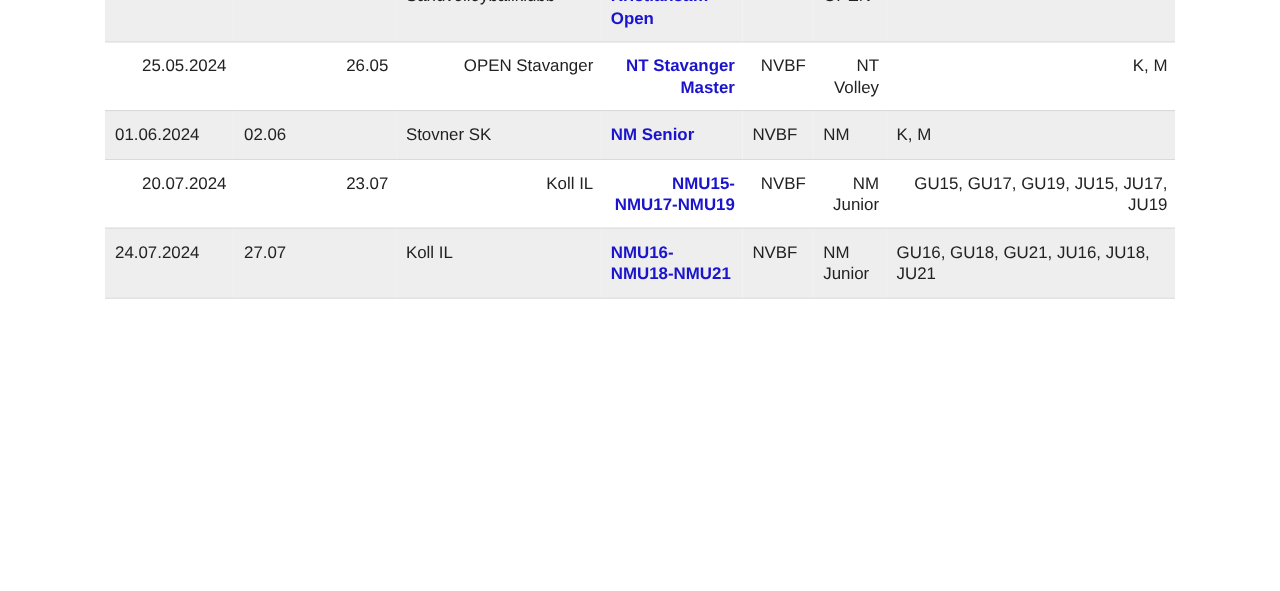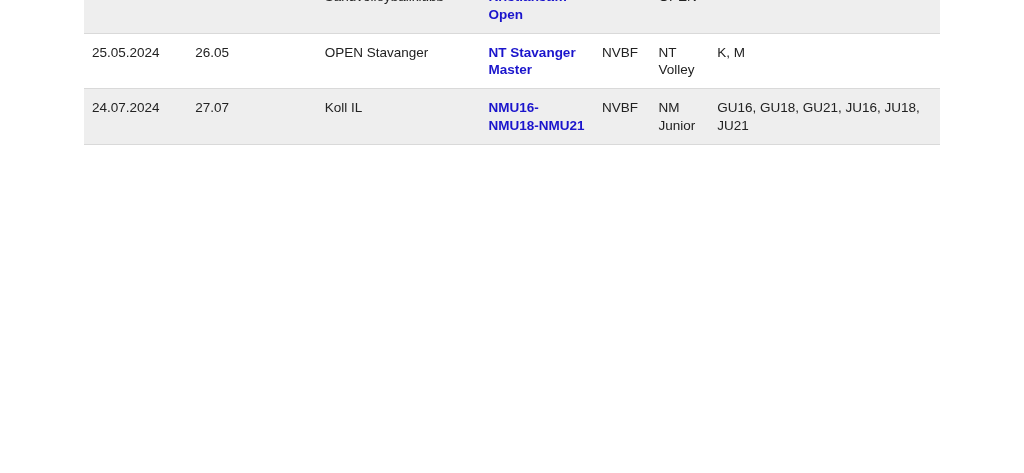--- a/index.html
+++ b/index.html
@@ -34,20 +34,21 @@
     vertical-align: top;
     line-height: 1.28;
     border-top: 1px solid #d9d9d9;
     border-bottom: 1px solid #d9d9d9;
   }
   tr.odd td {
     background: #eeeeee;
   }
   tr.even td {
     background: #ffffff;
+    text-align: right;
   }
   .col-from  { width: 102px; white-space: nowrap; }
   .col-to    { width: 128px; white-space: nowrap; }
   .col-org   { width: 162px; }
   .col-name  { width: 112px; }
   .col-fed   { width: 56px;  white-space: nowrap; }
   .col-type  { width: 58px; }
   .col-class { width: 228px; }
 
   .col-name a {
@@ -86,25 +87,43 @@
       <tr class="even">
         <td>25.05.2024</td>
         <td>26.05</td>
         <td>OPEN Stavanger</td>
         <td class="col-name"><a href="#">NT Stavanger Master</a></td>
         <td>NVBF</td>
         <td>NT Volley</td>
         <td>K, M</td>
       </tr>
 
+      <tr class="odd">
+        <td>01.06.2024</td>
+        <td>02.06</td>
+        <td>Stovner SK</td>
+        <td class="col-name"><a href="#">NM Senior</a></td>
+        <td>NVBF</td>
+        <td>NM</td>
+        <td>K, M</td>
+      </tr>
 
 
 
 
 
+      <tr class="even">
+        <td>20.07.2024</td>
+        <td>23.07</td>
+        <td>Koll IL</td>
+        <td class="col-name"><a href="#">NMU15-NMU17-NMU19</a></td>
+        <td>NVBF</td>
+        <td>NM Junior</td>
+        <td>GU15, GU17, GU19, JU15, JU17, JU19</td>
+      </tr>
 
       <tr class="odd">
         <td>24.07.2024</td>
         <td>27.07</td>
         <td>Koll IL</td>
         <td class="col-name"><a href="#">NMU16-NMU18-NMU21</a></td>
         <td>NVBF</td>
         <td>NM Junior</td>
         <td>GU16, GU18, GU21, JU16, JU18, JU21</td>
       </tr>

